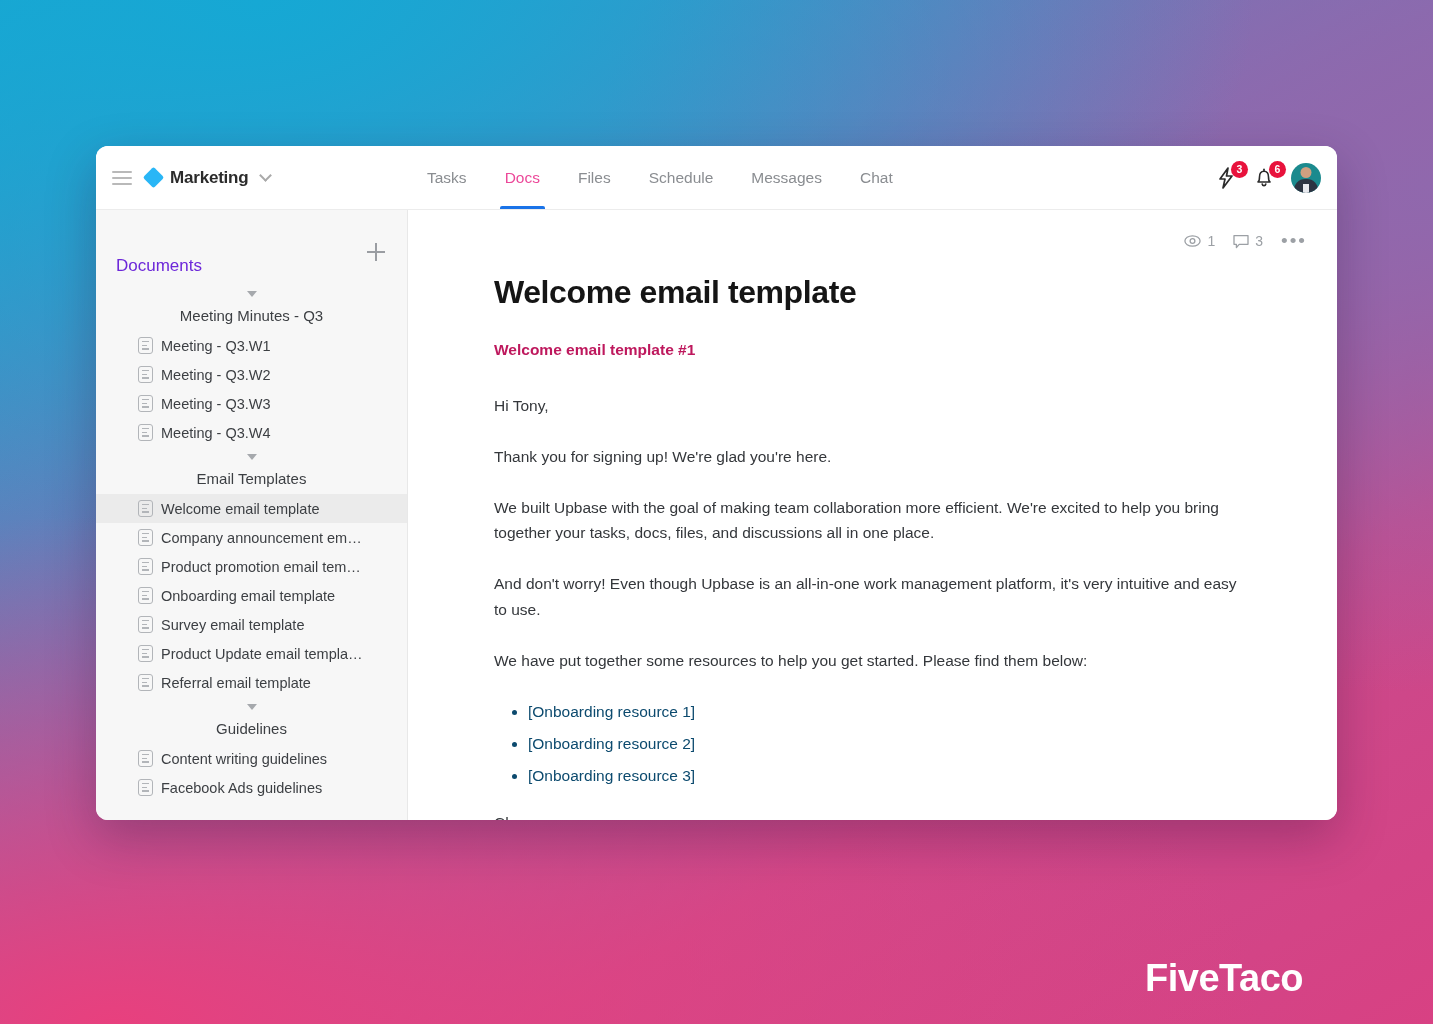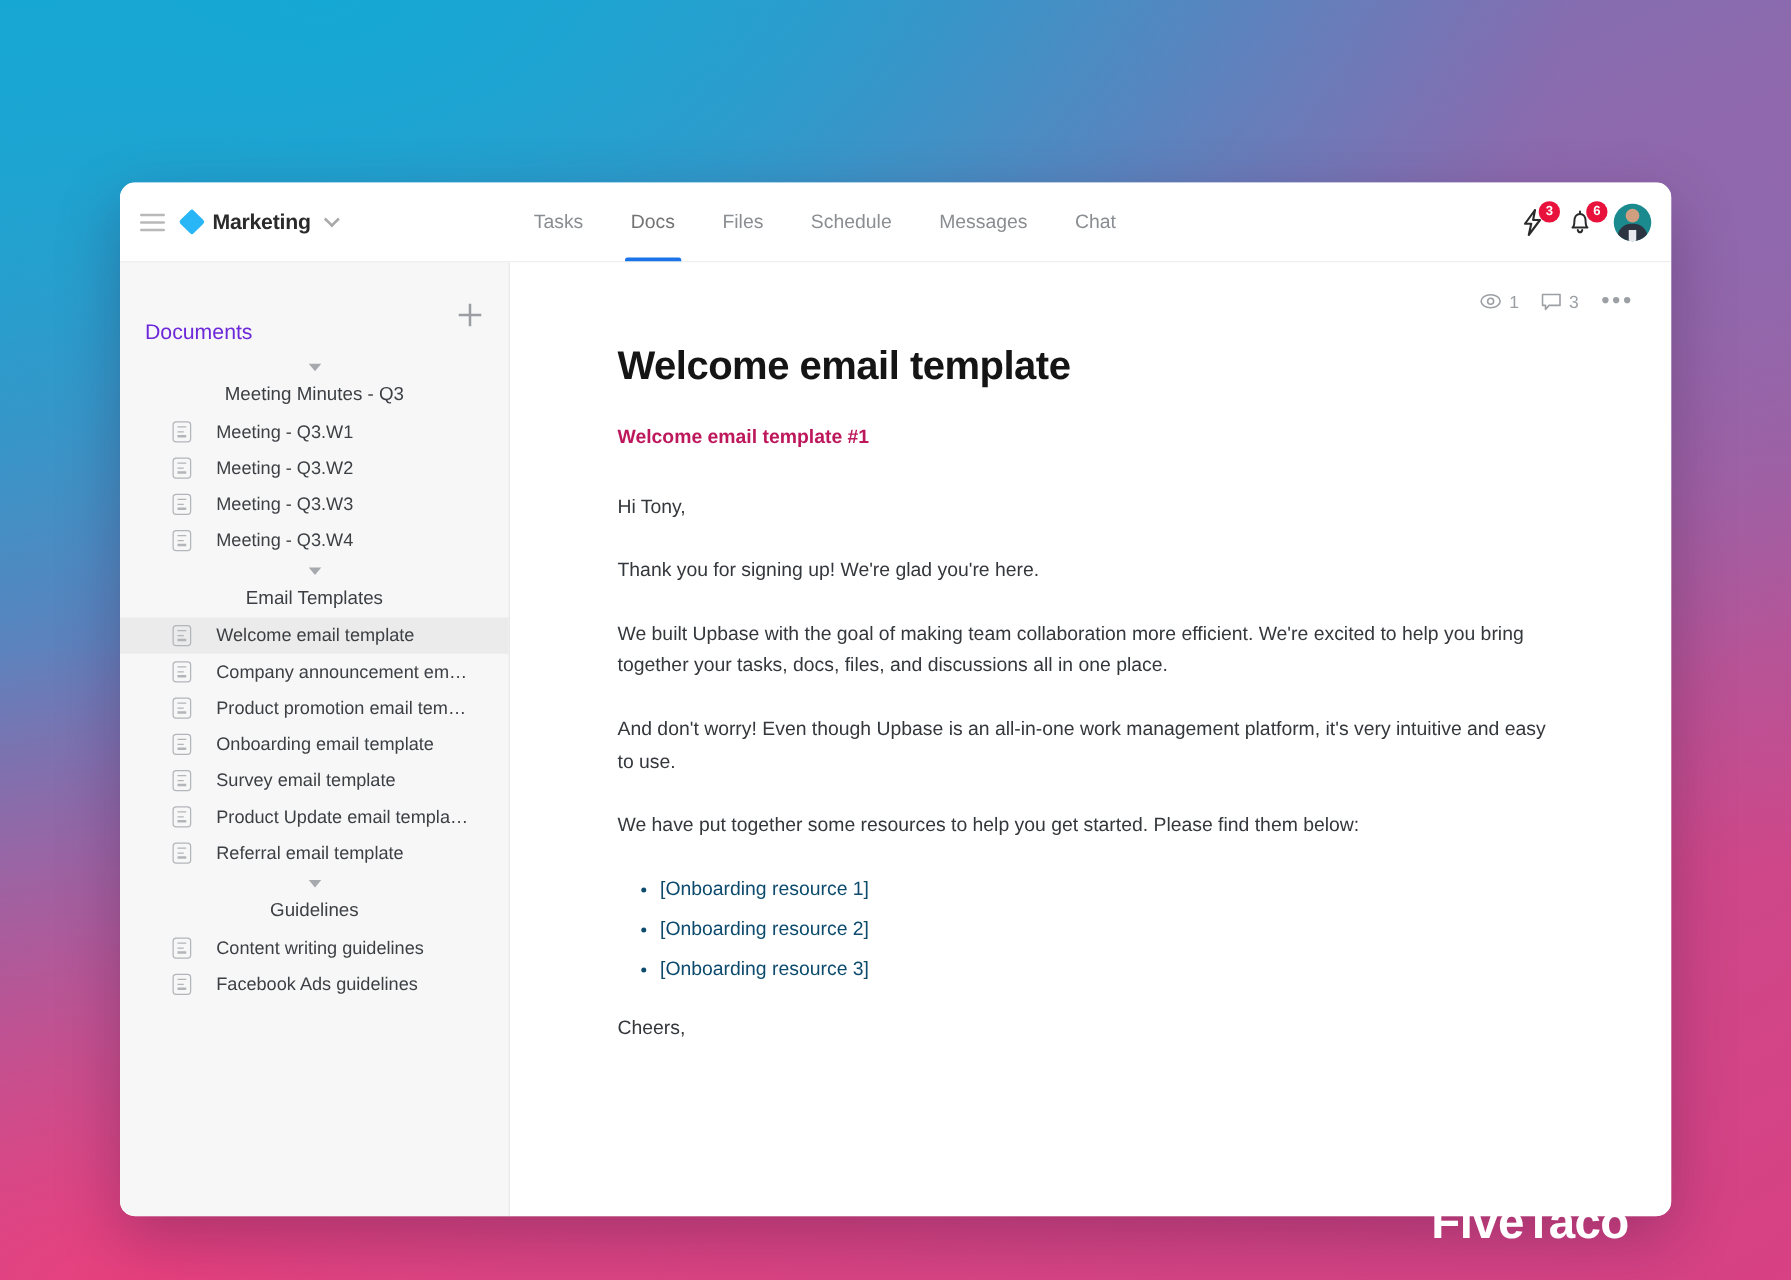--- a/index.html
+++ b/index.html
@@ -14,21 +14,21 @@
       radial-gradient(ellipse 95% 80% at 100% 18%, #9068ad 0%, rgba(144,104,173,0) 62%),
       radial-gradient(ellipse 130% 80% at 8% 100%, #e8407e 0%, rgba(232,64,126,0) 62%),
       linear-gradient(150deg, #1aa5d0 0%, #7b72b4 42%, #c94a8c 72%, #d84183 100%);
     position: relative;
   }
 
   
   .window {
     position: absolute;
     left: 96px; top: 146px;
-    width: 1241px; height: 827px;
+    width: 1241px; height: 674px;
     background: #ffffff;
     border-radius: 12px;
     box-shadow: 0 18px 50px rgba(40,10,50,0.28);
     overflow: hidden;
     display: flex;
     flex-direction: column;
   }
 
   
   .topbar {
@@ -75,21 +75,21 @@
   .tabs { display: flex; align-items: center; gap: 0; height: 100%; }
   .tab {
     font-size: 15.5px;
     color: #8a8d91;
     padding: 0 19px;
     height: 100%;
     display: flex; align-items: center;
     cursor: pointer;
     position: relative;
   }
-  .tab.active { color: #737373; font-weight: 500; }
+  .tab.active { color: #ec4899; font-weight: 500; }
   .tab.active::after {
     content: "";
     position: absolute; left: 14px; right: 14px; bottom: 0;
     height: 3px; background: #1a73e8; border-radius: 2px 2px 0 0;
   }
 
   .topbar-right {
     margin-left: auto;
     display: flex; align-items: center; gap: 14px;
     padding-right: 16px;
@@ -164,21 +164,21 @@
   .caret {
     width: 0; height: 0;
     border-left: 5.5px solid transparent;
     border-right: 5.5px solid transparent;
     border-top: 6.5px solid #a6a9ad;
     flex: 0 0 auto;
   }
   .group-label { font-size: 15px; color: #3c3f43; }
 
   .doc-item {
-    display: flex; align-items: flex-end; gap: 20px;
+    display: flex; align-items: flex-end; gap: 8px;
     padding: 6px 20px 6px 42px;
     cursor: pointer;
     font-size: 14.5px;
     color: #3c3f43;
     white-space: nowrap;
     overflow: hidden;
   }
   .doc-item.selected { background: #ebebeb; }
   .doc-icon {
     flex: 0 0 15px; width: 15px; height: 17px;

